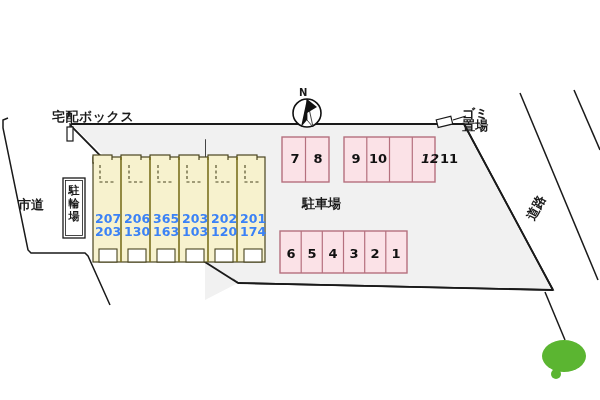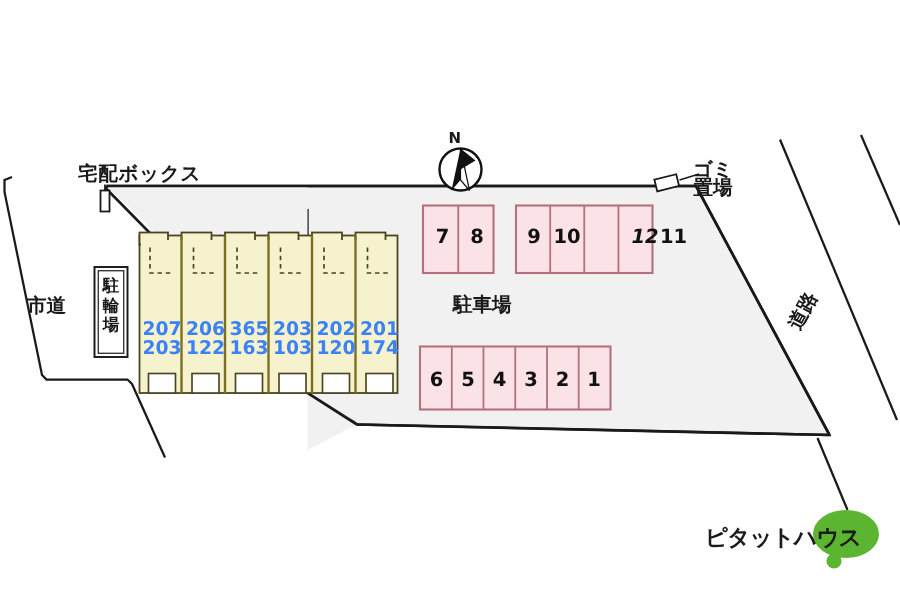--- a/index.html
+++ b/index.html
@@ -169,21 +169,21 @@
   </div>
 
   <div class="lbl" id="compass-n">N</div>
 
   <div class="unit" style="left:95px;top:212px;">
     <span>207</span>
     <span>203</span>
   </div>
   <div class="unit" style="left:124px;top:212px;">
     <span>206</span>
-    <span>122</span>
+    <span>130</span>
   </div>
   <div class="unit" style="left:153px;top:212px;">
     <span>365</span>
     <span>163</span>
   </div>
   <div class="unit" style="left:182px;top:212px;">
     <span>203</span>
     <span>103</span>
   </div>
   <div class="unit" style="left:211px;top:212px;">
@@ -203,15 +203,14 @@
   <div class="stall" style="left:391px;top:152px;width:20px;margin-left:48px;">11</div>
   <div class="stall" style="left:414px;top:152px;width:32px;font-style:italic;">12</div>
 
   <div class="stall" style="left:284px;top:247px;width:14px;">6</div>
   <div class="stall" style="left:305px;top:247px;width:14px;">5</div>
   <div class="stall" style="left:326px;top:247px;width:14px;">4</div>
   <div class="stall" style="left:347px;top:247px;width:14px;">3</div>
   <div class="stall" style="left:368px;top:247px;width:14px;">2</div>
   <div class="stall" style="left:389px;top:247px;width:14px;">1</div>
 
-  <div id="logo-text" class="jp">ピタットハウス</div>
 
 </div>
 
 </body></html>

